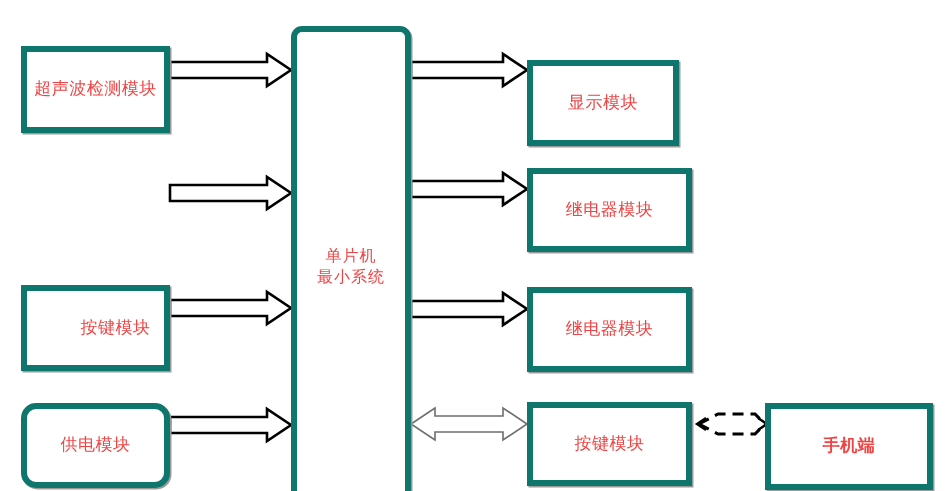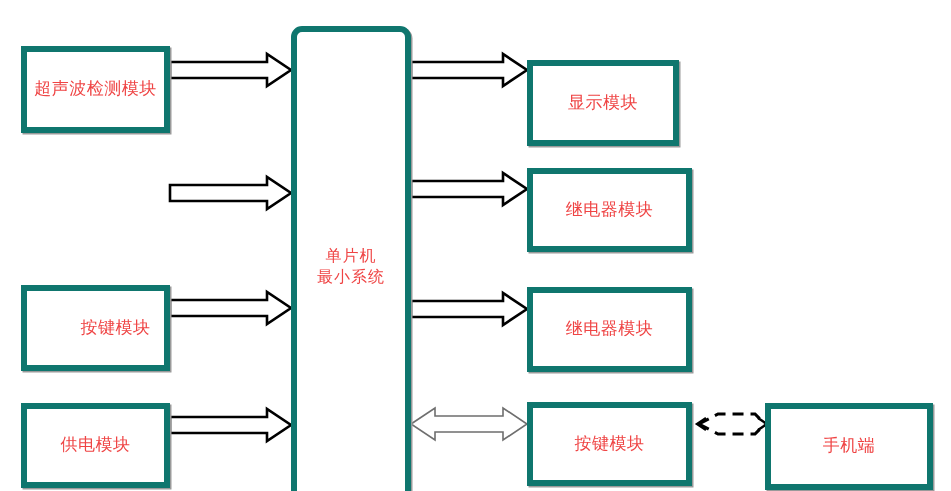--- a/index.html
+++ b/index.html
@@ -103,21 +103,21 @@
 
   <div class="block" style="left:21px; top:26px; width:149px; height:87px;">
     <span class="block-label">超声波检测模块</span>
   </div>
 
 
   <div class="block" style="left:21px; top:265px; width:149px; height:86px;padding-left:40px;">
     <span class="block-label">按键模块</span>
   </div>
 
-  <div class="block" style="left:21px; top:383px; width:149px; height:85px;">
+  <div class="block" style="left:21px; top:383px; width:149px; height:85px;border-radius:15px;">
     <span class="block-label">供电模块</span>
   </div>
 
   <div class="block mcu" style="left:291px; top:6px; width:120px; height:480px;">
     <span class="block-label">单片机
 最小系统</span>
   </div>
 
   <div class="block" style="left:527px; top:40px; width:152px; height:86px;">
     <span class="block-label">显示模块</span>
@@ -128,17 +128,17 @@
   </div>
 
   <div class="block" style="left:527px; top:267px; width:165px; height:85px;">
     <span class="block-label">继电器模块</span>
   </div>
 
   <div class="block" style="left:527px; top:382px; width:165px; height:84px;">
     <span class="block-label">按键模块</span>
   </div>
 
-  <div class="block" style="left:765px; top:383px; width:168px; height:87px;">
+  <div class="block" style="left:765px; top:383px; width:168px; height:87px;font-weight:bold;">
     <span class="block-label">手机端</span>
   </div>
 
 </div>
 
 </body></html>

